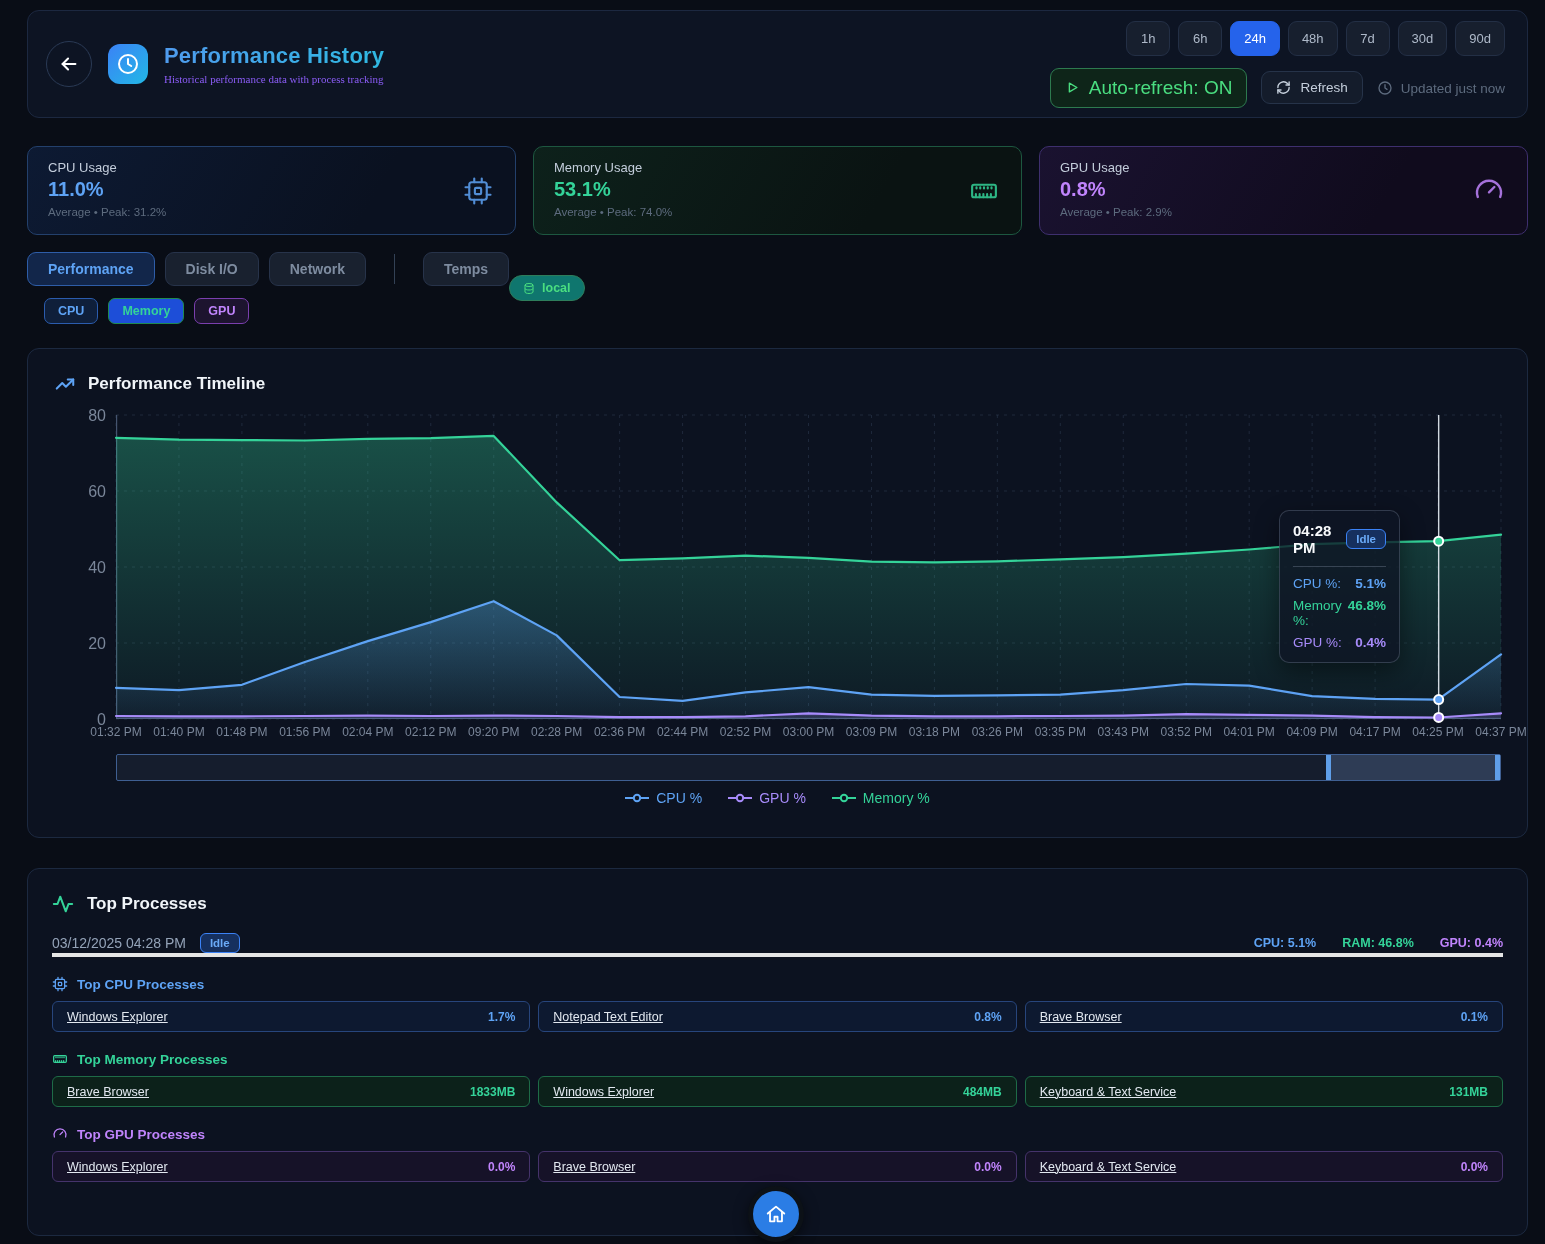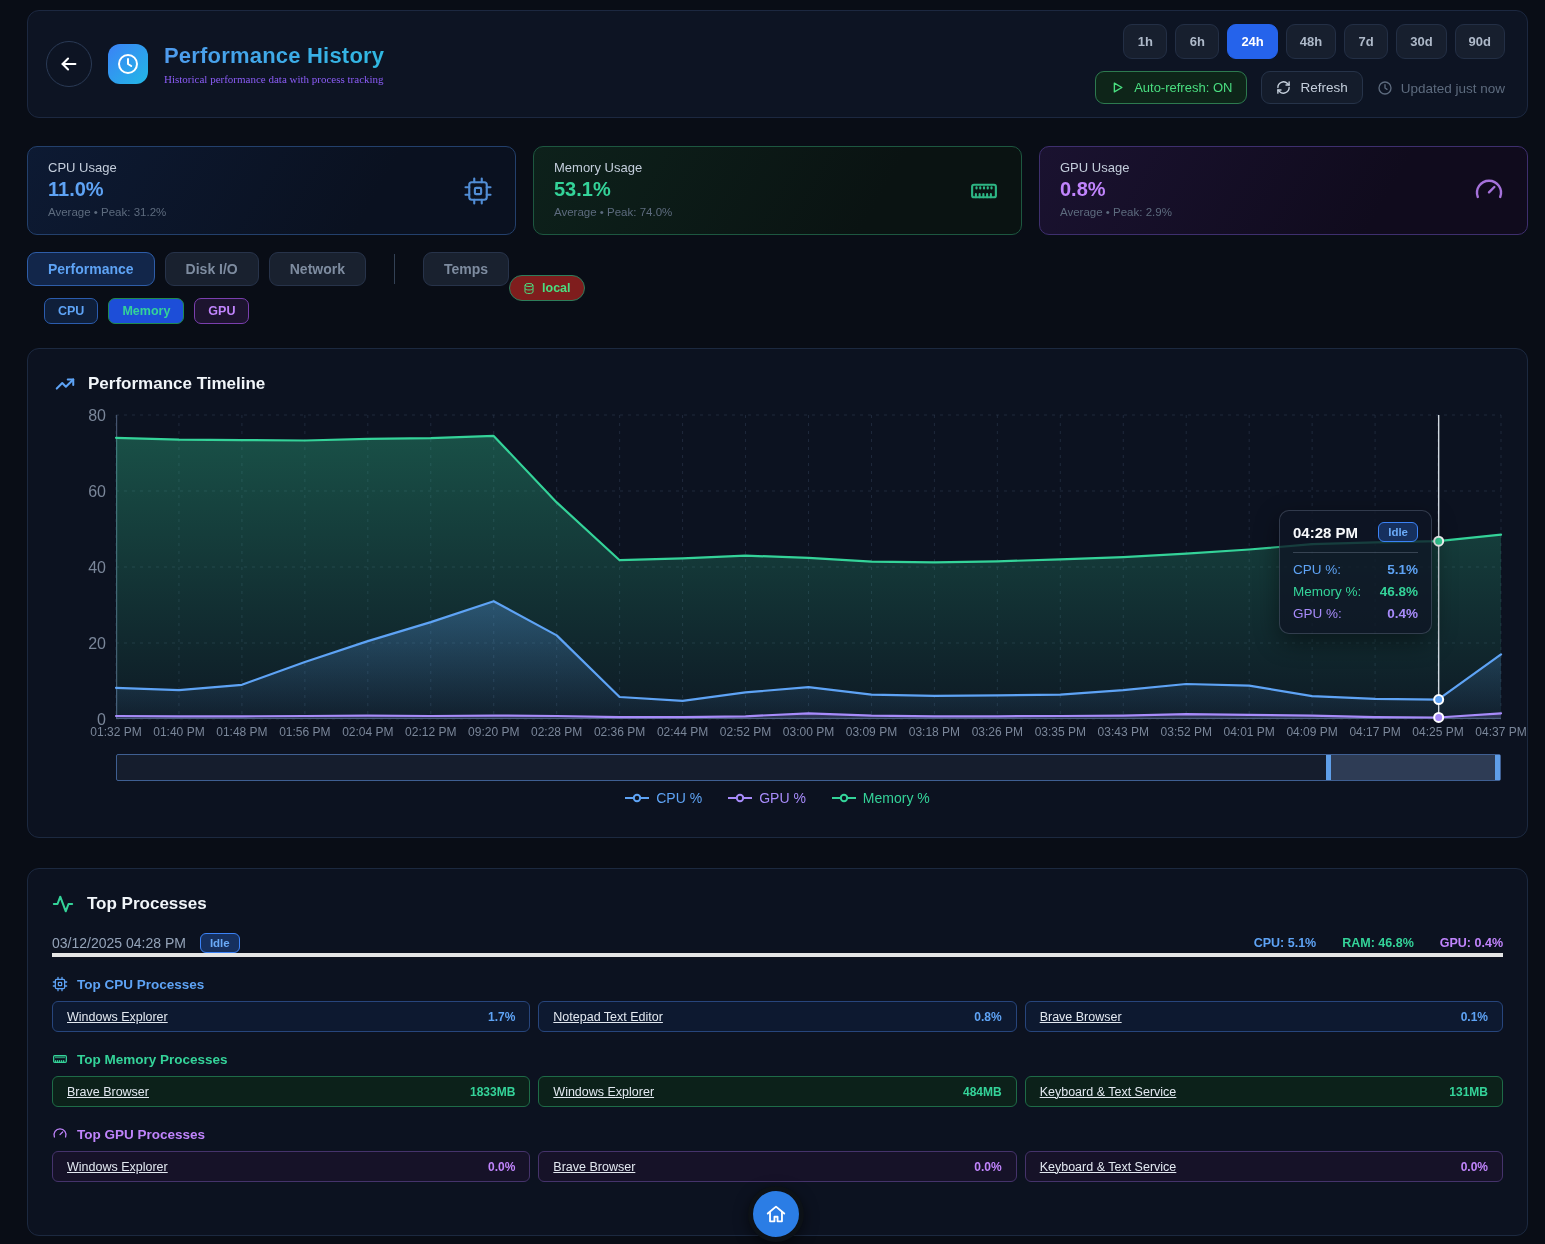--- a/index.html
+++ b/index.html
@@ -15,26 +15,26 @@
   .back-btn { width:46px; height:46px; border-radius:50%; border:1px solid #2a3a55; background:transparent;
     display:flex; align-items:center; justify-content:center; cursor:pointer; color:#fff; }
   .app-icon { width:40px; height:40px; border-radius:12px; background:linear-gradient(135deg,#3b82f6,#22b8e6);
     display:flex; align-items:center; justify-content:center; color:#fff; }
   .title-block { display:flex; flex-direction:column; gap:4px; }
   .page-title { font-size:22px; font-weight:bold; letter-spacing:.2px;
     background:linear-gradient(90deg,#4f9bee,#2fb9e2); -webkit-background-clip:text; background-clip:text; color:transparent; }
   .page-subtitle { font-size:11px; color:#8b5cf6;font-family:Liberation Serif, serif; }
   .header-right { display:flex; flex-direction:column; align-items:flex-end; gap:12px; }
   .range-row { display:flex; gap:8px; }
-  .range-btn { min-width:44px; padding:9px 13px; text-align:center; font-size:13px; font-weight:bold; color:#aeb9c9;
+  .range-btn { min-width:44px; padding:9px 13px; text-align:center; font-size:13px; font-weight:normal; color:#aeb9c9;
     background:#171f2e; border:1px solid #232f45; border-radius:9px; cursor:pointer; }
   .range-btn.active { background:#2563eb; border-color:#2563eb; color:#fff; }
   .refresh-row { display:flex; align-items:center; gap:14px; }
   .autorefresh-btn { display:flex; align-items:center; gap:9px; padding:8px 14px; border-radius:9px;
-    background:#0e2519; border:1px solid #2d7a4f; color:#4ade80; font-size:13px; cursor:pointer; }
+    background:#0e2519; border:1px solid #2d7a4f; color:#4ade80; font-size:19px; cursor:pointer; }
   .refresh-btn { display:flex; align-items:center; gap:9px; padding:8px 14px; border-radius:9px;
     background:#141c2b; border:1px solid #263349; color:#c4cedb; font-size:13.5px; cursor:pointer; }
   .updated { display:flex; align-items:flex-end; gap:8px; color:#5d6b7e; font-size:13.5px; }
 
   
   .stats-row { position:absolute; left:27px; top:146px; width:1501px; display:flex; gap:17px; }
   .stat-card { flex:1; height:89px; border-radius:10px; padding:13px 20px; position:relative; }
   .stat-card.cpu { background:linear-gradient(120deg,#0d1a33,#0a1120 70%); border:1px solid #23406c; }
   .stat-card.mem { background:linear-gradient(120deg,#0d211b,#0a1312 70%); border:1px solid #1d5740; }
   .stat-card.gpu { background:linear-gradient(120deg,#1a1230,#100b1d 70%); border:1px solid #3e2f6e; }
@@ -52,35 +52,35 @@
   .mode-btn.active { background:#12264a; border-color:#2e5da8; color:#5ea3f5; }
   .mode-divider { width:1px; height:30px; background:#334155; margin:0 18px; }
   .toggles { display:flex; gap:10px; margin-left:17px; }
   .toggle-btn { padding:5px 13px; border-radius:7px; font-size:12.5px; font-weight:bold; cursor:pointer; }
   .toggle-btn.cpu { background:#0f1f3a; border:1px solid #2b5cae; color:#5ea3f5; }
   .toggle-btn.mem { background:#1d4ed8; border:1px solid #1f8a50; color:#34d399; }
   .toggle-btn.gpu { background:#1d142f; border:1px solid #7a3fae; color:#c084fc; }
   .hint { flex:1; text-align:center; margin-top:32px; font-size:12.5px; color:#cbd5e1;
     display:flex; align-items:center; justify-content:center; gap:7px; }
   .local-badge { margin-top:23px; display:flex; align-items:center; gap:7px; padding:5px 13px; border-radius:14px;
-    background:#7f1d1d; border:1px solid #2e7d5b; color:#4ade80; font-size:12.5px; font-weight:bold; }
+    background:#0f766e; border:1px solid #2e7d5b; color:#4ade80; font-size:12.5px; font-weight:bold; }
 
   
   .chart-card { position:absolute; left:27px; top:348px; width:1501px; height:490px;
     background:#0c1220; border:1px solid #1c2940; border-radius:12px; }
   .chart-title-row { display:flex; align-items:center; gap:12px; padding:24px 0 0 26px; }
   .chart-title { font-size:17px; font-weight:bold; color:#f1f5f9; }
   .plot-wrap { position:relative; margin:20px 28px 0 88px; width:1385px; height:304px; }
   #timeline-svg { position:absolute; inset:0; width:1385px; height:304px; overflow:visible; }
   .grid { stroke:#2e3b52; stroke-width:1; stroke-dasharray:3 5; opacity:.55; }
   .axis { stroke:#45546f; stroke-width:1.2; }
   .y-labels span { position:absolute; right:100%; margin-right:10px; font-size:16px; color:#7a8699; }
   .x-labels { position:relative; margin:6px 28px 0 88px; width:1385px; height:18px; }
   .x-labels span { position:absolute; transform:translateX(-50%); white-space:nowrap; font-size:12px; color:#7a8699; }
-  .tooltip { position:absolute; left:1163px; top:95px; width:153px; border-radius:10px;
+  .tooltip { position:absolute; left:1163px; top:95px; width:121px; border-radius:10px;
     background:rgba(14,20,36,.78); border:1px solid rgba(148,163,184,.28); padding:11px 13px 12px;
     box-shadow:0 8px 24px rgba(0,0,0,.45); }
   .tooltip-head { display:flex; align-items:center; justify-content:space-between; gap:8px; }
   .tooltip-time { font-size:15px; font-weight:bold; color:#f8fafc; }
   .idle-badge { background:#16305e; border:1px solid #3b82f6; color:#6aaaf7; font-size:11.5px; font-weight:bold;
     padding:3px 9px; border-radius:6px; }
   .tooltip-divider { height:1px; background:rgba(148,163,184,.3); margin:10px 0 9px; }
   .tooltip-row { display:flex; justify-content:space-between; font-size:13.5px; margin-top:7px; }
   .tooltip-row .v { font-weight:bold; }
   .scrollbar { position:relative; margin:11px 28px 0 88px; width:1385px; height:27px;

